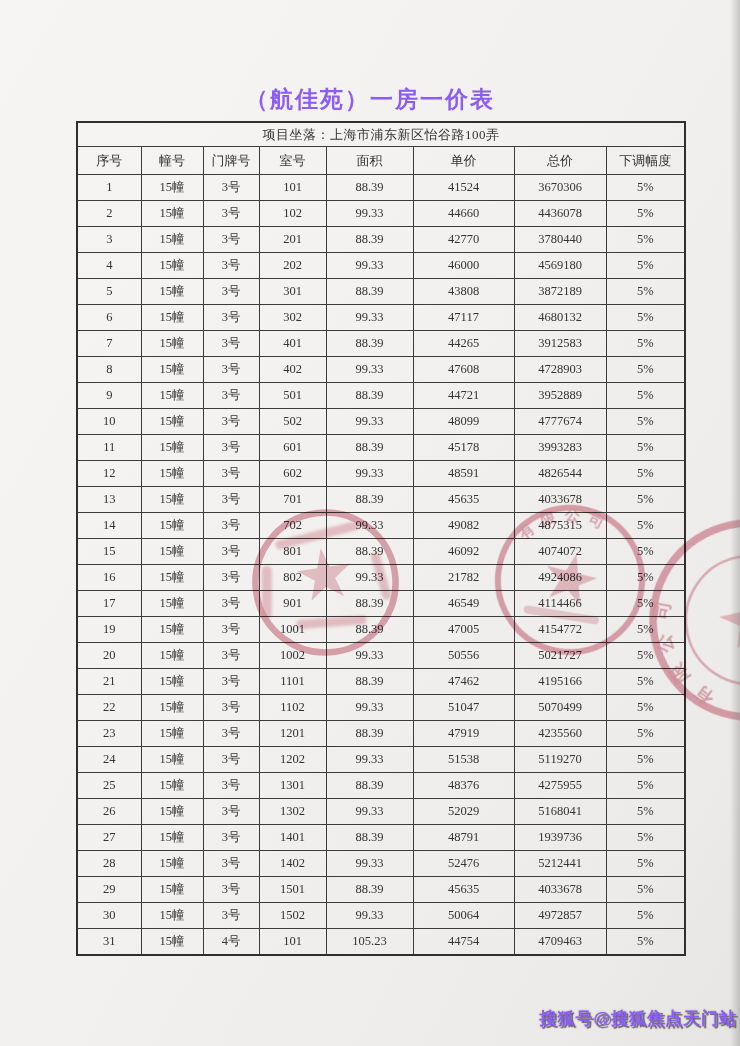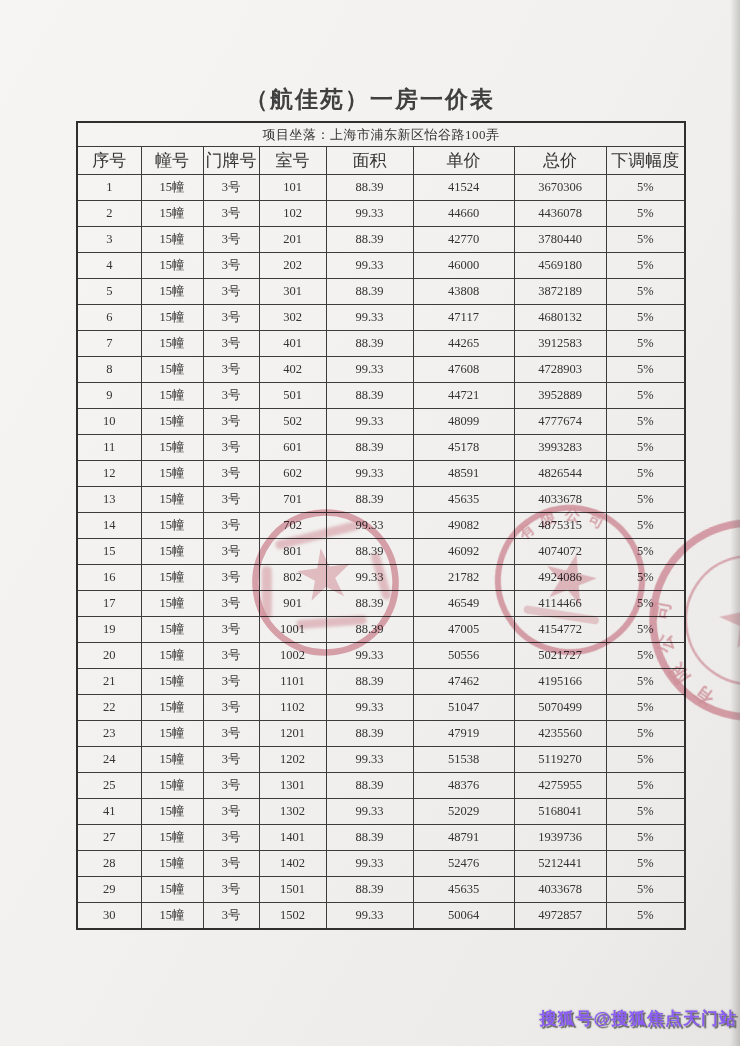--- a/index.html
+++ b/index.html
@@ -10,36 +10,36 @@
     color:#333;
   }
   .edge-shadow{
     position:absolute;top:0;right:0;width:10px;height:100%;
     background:linear-gradient(to right,rgba(0,0,0,0),rgba(120,120,120,.35));
     pointer-events:none;
   }
   .doc-title{
     position:absolute;top:84px;left:0;width:740px;text-align:center;
     font-family:"Liberation Sans","DejaVu Sans",sans-serif;
-    font-size:23px;font-weight:700;letter-spacing:2px;color:#404040;margin:0;
+    font-size:23px;font-weight:700;letter-spacing:2px;color:#8b5cf6;margin:0;
   }
   table.price{
     position:absolute;left:76px;top:121px;width:608px;
     border-collapse:collapse;table-layout:fixed;
     border:2px solid #2f2f2f;
     background:transparent;
   }
   table.price td,table.price th{
     border:1px solid #3c3c3c;
     text-align:center;vertical-align:middle;
     font-weight:normal;color:#333;
     padding:0;overflow:hidden;white-space:nowrap;
   }
   tr.project-row td{height:23px;font-size:13px;letter-spacing:.5px;margin-top:17px;}
-  tr.header-row th{height:27px;font-size:17px;}
+  tr.header-row th{height:27px;font-size:13px;}
   tbody td{height:25px;font-size:12.5px;}
   .stamp{position:absolute;mix-blend-mode:multiply;opacity:.62;pointer-events:none;}
   .watermark{
     position:absolute;top:1007px;right:3px;
     font-family:"Liberation Sans","DejaVu Sans",sans-serif;
     font-size:17px;font-weight:700;letter-spacing:1px;
     color:#8b5cf6;
     text-shadow:2px 2px 1px rgba(95,95,95,.95),0 0 2px rgba(130,130,130,.65);
   }
 </style>
@@ -309,21 +309,21 @@
         <td>25</td>
         <td>15幢</td>
         <td>3号</td>
         <td>1301</td>
         <td>88.39</td>
         <td>48376</td>
         <td>4275955</td>
         <td>5%</td>
       </tr>
       <tr>
-        <td>41</td>
+        <td>26</td>
         <td>15幢</td>
         <td>3号</td>
         <td>1302</td>
         <td>99.33</td>
         <td>52029</td>
         <td>5168041</td>
         <td>5%</td>
       </tr>
       <tr>
         <td>27</td>
@@ -356,20 +356,30 @@
         <td>5%</td>
       </tr>
       <tr>
         <td>30</td>
         <td>15幢</td>
         <td>3号</td>
         <td>1502</td>
         <td>99.33</td>
         <td>50064</td>
         <td>4972857</td>
+        <td>5%</td>
+      </tr>
+      <tr>
+        <td>31</td>
+        <td>15幢</td>
+        <td>4号</td>
+        <td>101</td>
+        <td>105.23</td>
+        <td>44754</td>
+        <td>4709463</td>
         <td>5%</td>
       </tr>
     </tbody>
 </table>
 
 <svg class="stamp" style="left:243px;top:500px;transform:rotate(-8deg);" width="165" height="165" viewBox="0 0 165 165">
   <defs>
       <filter id="blurA" x="-20%" y="-20%" width="140%" height="140%">
         <feGaussianBlur stdDeviation="1.8"></feGaussianBlur>
       </filter>

